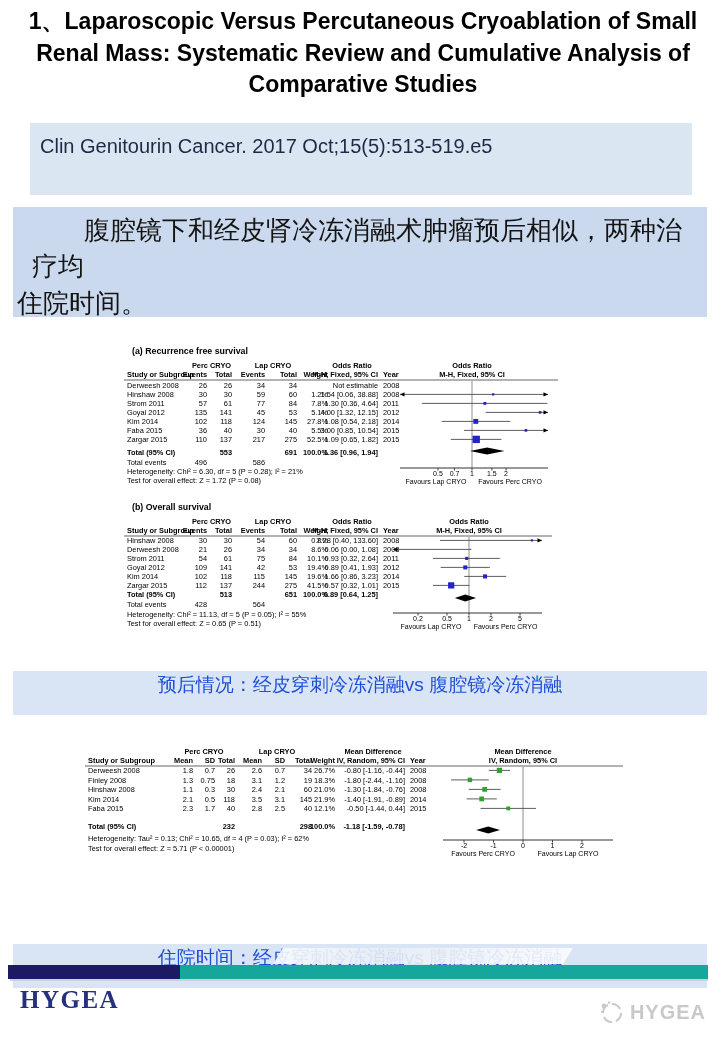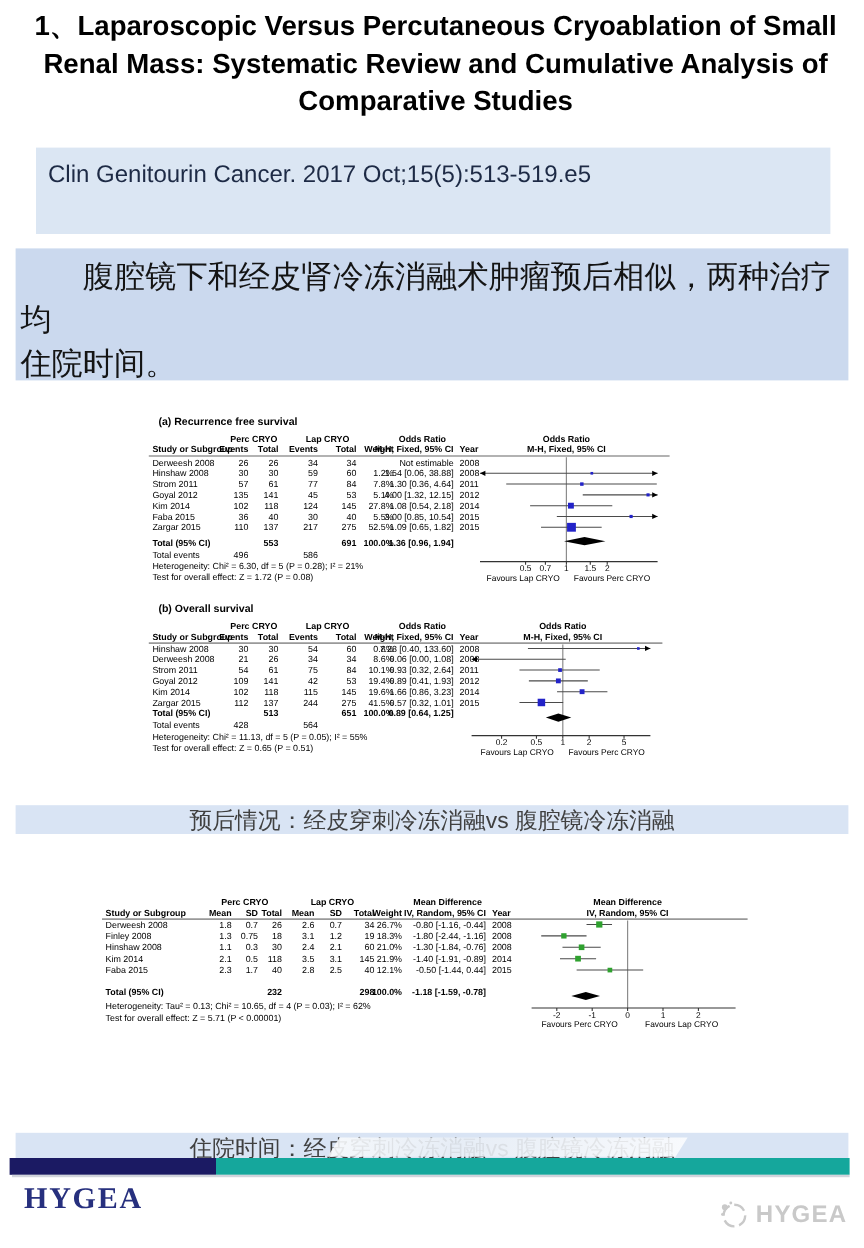--- a/index.html
+++ b/index.html
@@ -19,25 +19,25 @@
     background:var(--boxblue);
     color:#1d2a45;font-size:20px;line-height:1.5;
     padding:8px 0 0 10px;box-sizing:border-box;
   }
   .summary-box{
     left:13px;top:207px;width:694px;height:110px;
     background:var(--boxdeep);
     color:#141414;font-size:26px;line-height:1.4;
     padding:5px 0 0 4px;box-sizing:border-box;
   }
-  .summary-box .l1{text-indent:2em;}
+  .summary-box .l1{text-indent:2em;margin-left:15px;}
   .cap-bar{
-    left:13px;width:694px;height:24px;
+    left:13px;width:694px;height:44px;
     background:var(--capblue);
-    color:#404040;font-size:19px;line-height:28px;text-align:center;
+    color:#1d4ed8;font-size:19px;line-height:28px;text-align:center;
   }
   #cap1{top:671px;} #cap2{top:944px;}
   svg text{font-family:"Liberation Sans", sans-serif;}
   #svgA{left:60px;top:340px;} #svgB{left:60px;top:500px;} #svgC{left:30px;top:742px;}
   .deco{
     left:278px;top:948px;width:290px;height:16px;
     background:linear-gradient(90deg,#f8fafc 0%,#e8eef6 35%,#f3f6fa 70%,#fbfcfe 100%);
     transform:skewX(-32deg);opacity:.9;
   }
   .bar-navy{left:8px;top:965px;width:172px;height:14px;background:var(--navy);}

